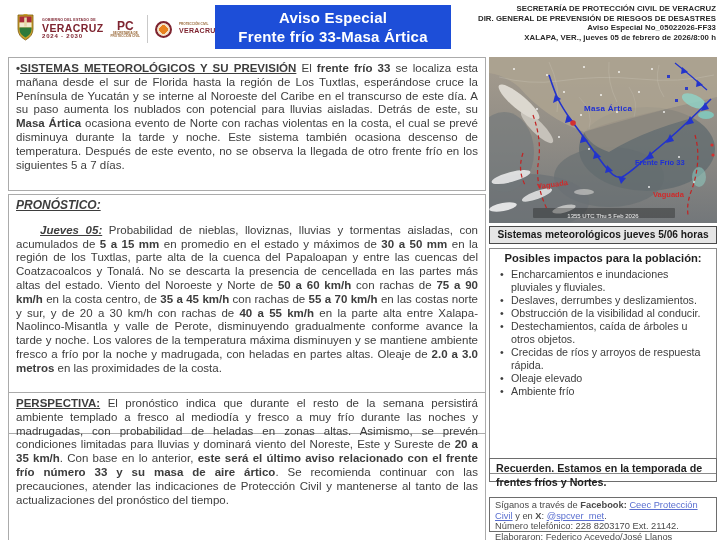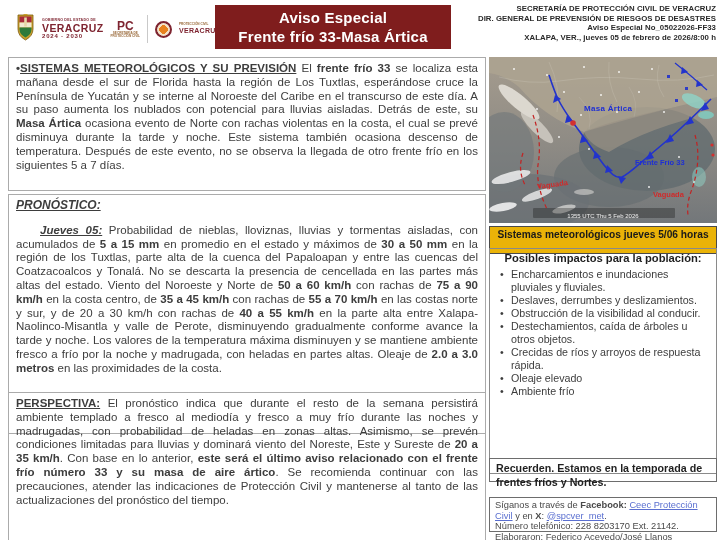--- a/index.html
+++ b/index.html
@@ -25,21 +25,21 @@
   .pc-txt { color:#7e2430; line-height:1; text-align:center; }
   .pc-big { font-size:12px; font-weight:bold; }
   .pc-sm { font-size:3.1px; font-weight:bold; color:#9a6a3a; }
   .cir-logo { width:17px; height:17px; border-radius:50%; border:2.5px solid #7e2430;
     background:radial-gradient(circle at 50% 50%, #e8821e 0 45%, #f4e2c8 46% 70%, #7e2430 71%);
     position:relative; flex:0 0 auto; }
   .cir-txt { color:#7e2430; line-height:1.15; }
   .cir-l1 { font-size:3.1px; font-weight:bold; color:#9a6a3a; }
   .cir-l2 { font-size:7px; font-weight:bold; letter-spacing:.3px; }
   .title-box {
-    position:absolute; left:215px; top:5px; width:236px; height:44px; background:#7f1d1d;
+    position:absolute; left:215px; top:5px; width:236px; height:44px; background:#1d4ed8;
     color:#ffffff; font-weight:bold; text-align:center; font-size:15px; line-height:19px;
     padding-top:3px; letter-spacing:.2px;
   }
   .agency {
     position:absolute; right:4px; top:4px; width:262px; text-align:right;
     font-size:7.8px; font-weight:bold; color:#2a2a2a; line-height:9.6px; letter-spacing:.05px;
   }
 
   
   .tbox { position:absolute; left:8px; width:478px; border:1.5px solid #ababab;
@@ -53,21 +53,21 @@
 
   
   .map-wrap { position:absolute; left:489px; top:57px; width:228px; height:166px; background:#8d8780; }
   .map-label { position:absolute; font-weight:bold; white-space:nowrap; }
   .lbl-masa { left:95px; top:47px; color:#1e2fd4; font-size:8px; letter-spacing:.3px; }
   .lbl-frente { left:146px; top:101px; color:#1e2fd4; font-size:7.5px; }
   .lbl-vag1 { left:48px; top:123px; color:#cf2b2b; font-size:7.5px; transform:rotate(-8deg); }
   .lbl-vag2 { left:164px; top:133px; color:#cf2b2b; font-size:7.5px; }
   .lbl-time { left:0; right:0; bottom:4px; text-align:center; color:#f0f0f0; font-size:6px; font-weight:normal; }
   .map-caption {
-    position:absolute; left:489px; top:226px; width:228px; height:28px; background:#eab308;
+    position:absolute; left:489px; top:226px; width:228px; height:18px; background:#e5e5e5;
     border:1.5px solid #4a4a4a; text-align:center; font-weight:bold; font-size:10.2px;
     line-height:15px; color:#1a1a1a;
   }
   .impact-box {
     position:absolute; left:489px; top:248px; width:228px; height:226px;
     border:1.5px solid #8a8a8a; padding:3px 6px 2px 6px;
   }
   .impact-title { text-align:center; font-weight:bold; font-size:11.2px; line-height:13.5px; color:#1f1f1f; margin-bottom:2px; }
   .impact-list { list-style:none; }
   .impact-list li { position:relative; padding-left:15px; font-size:10.7px; line-height:13.1px; color:#3d3d3d; }

